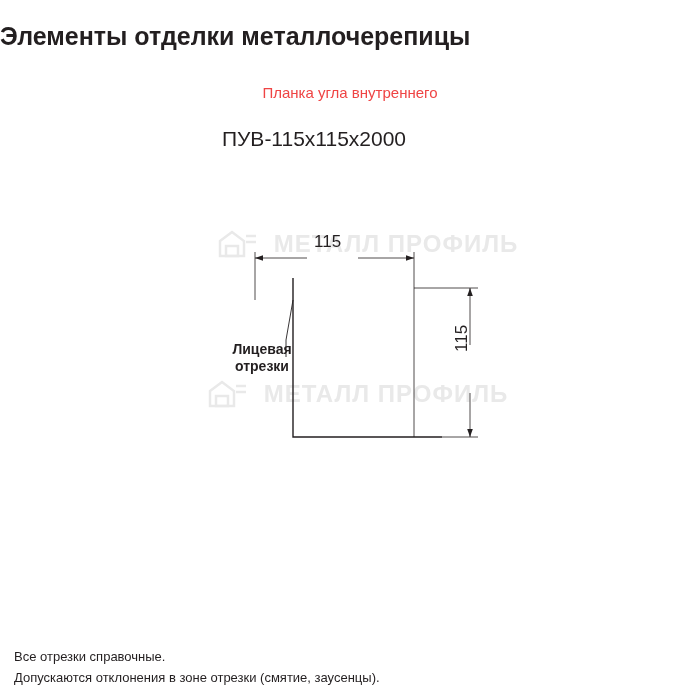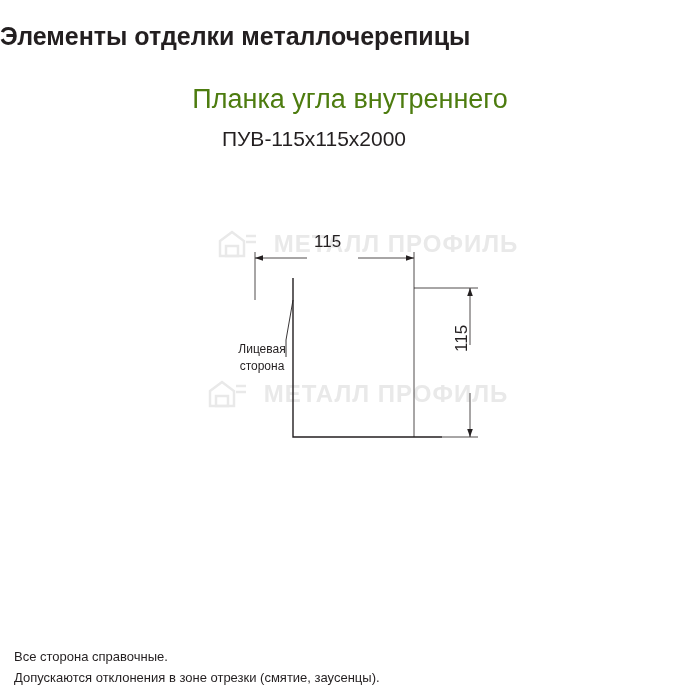--- a/index.html
+++ b/index.html
@@ -27,23 +27,23 @@
     font-weight: bold;
     letter-spacing: 0px;
     color: #231f20;
   }
   .title-sub {
     position: absolute;
     top: 84px;
     left: 0;
     width: 700px;
     text-align: center;
-    font-size: 27px;
+    font-size: 15px;
     font-weight: normal;
-    color: #4d7c0f;
+    color: #ef4444;
   }
   .title-code {
     position: absolute;
     top: 127px;
     left: 0;
     width: 628px;
     text-align: center;
     font-size: 21px;
     font-weight: normal;
     color: #231f20;
@@ -95,23 +95,24 @@
     left: 452px;
     transform: rotate(-90deg);
     transform-origin: left top;
   }
   .callout-label {
     position: absolute;
     top: 341px;
     left: 222px;
     width: 80px;
     text-align: center;
-    font-size: 12px;
+    font-size: 14px;
     line-height: 17px;
     color: #231f20;
+    font-weight: bold;
   }
 
   
   .footer {
     position: absolute;
     left: 14px;
     bottom: 12px;
     font-size: 13px;
     line-height: 21px;
     color: #231f20;
@@ -177,19 +178,19 @@
 
     <path d="M293 300 L286 340 L286 357" stroke-width="0.9"></path>
   </g>
 </svg>
 
 <div class="dim-label dim-top">115</div>
 <div class="dim-label dim-right">115</div>
 
 <div class="callout-label">
   <span>Лицевая</span><br>
-  <span>сторона</span>
+  <span>отрезки</span>
 </div>
 
 <div class="footer">
-  <div>Все сторона справочные.</div>
+  <div>Все отрезки справочные.</div>
   <div>Допускаются отклонения в зоне отрезки (смятие, заусенцы).</div>
 </div>
 
 </body></html>

